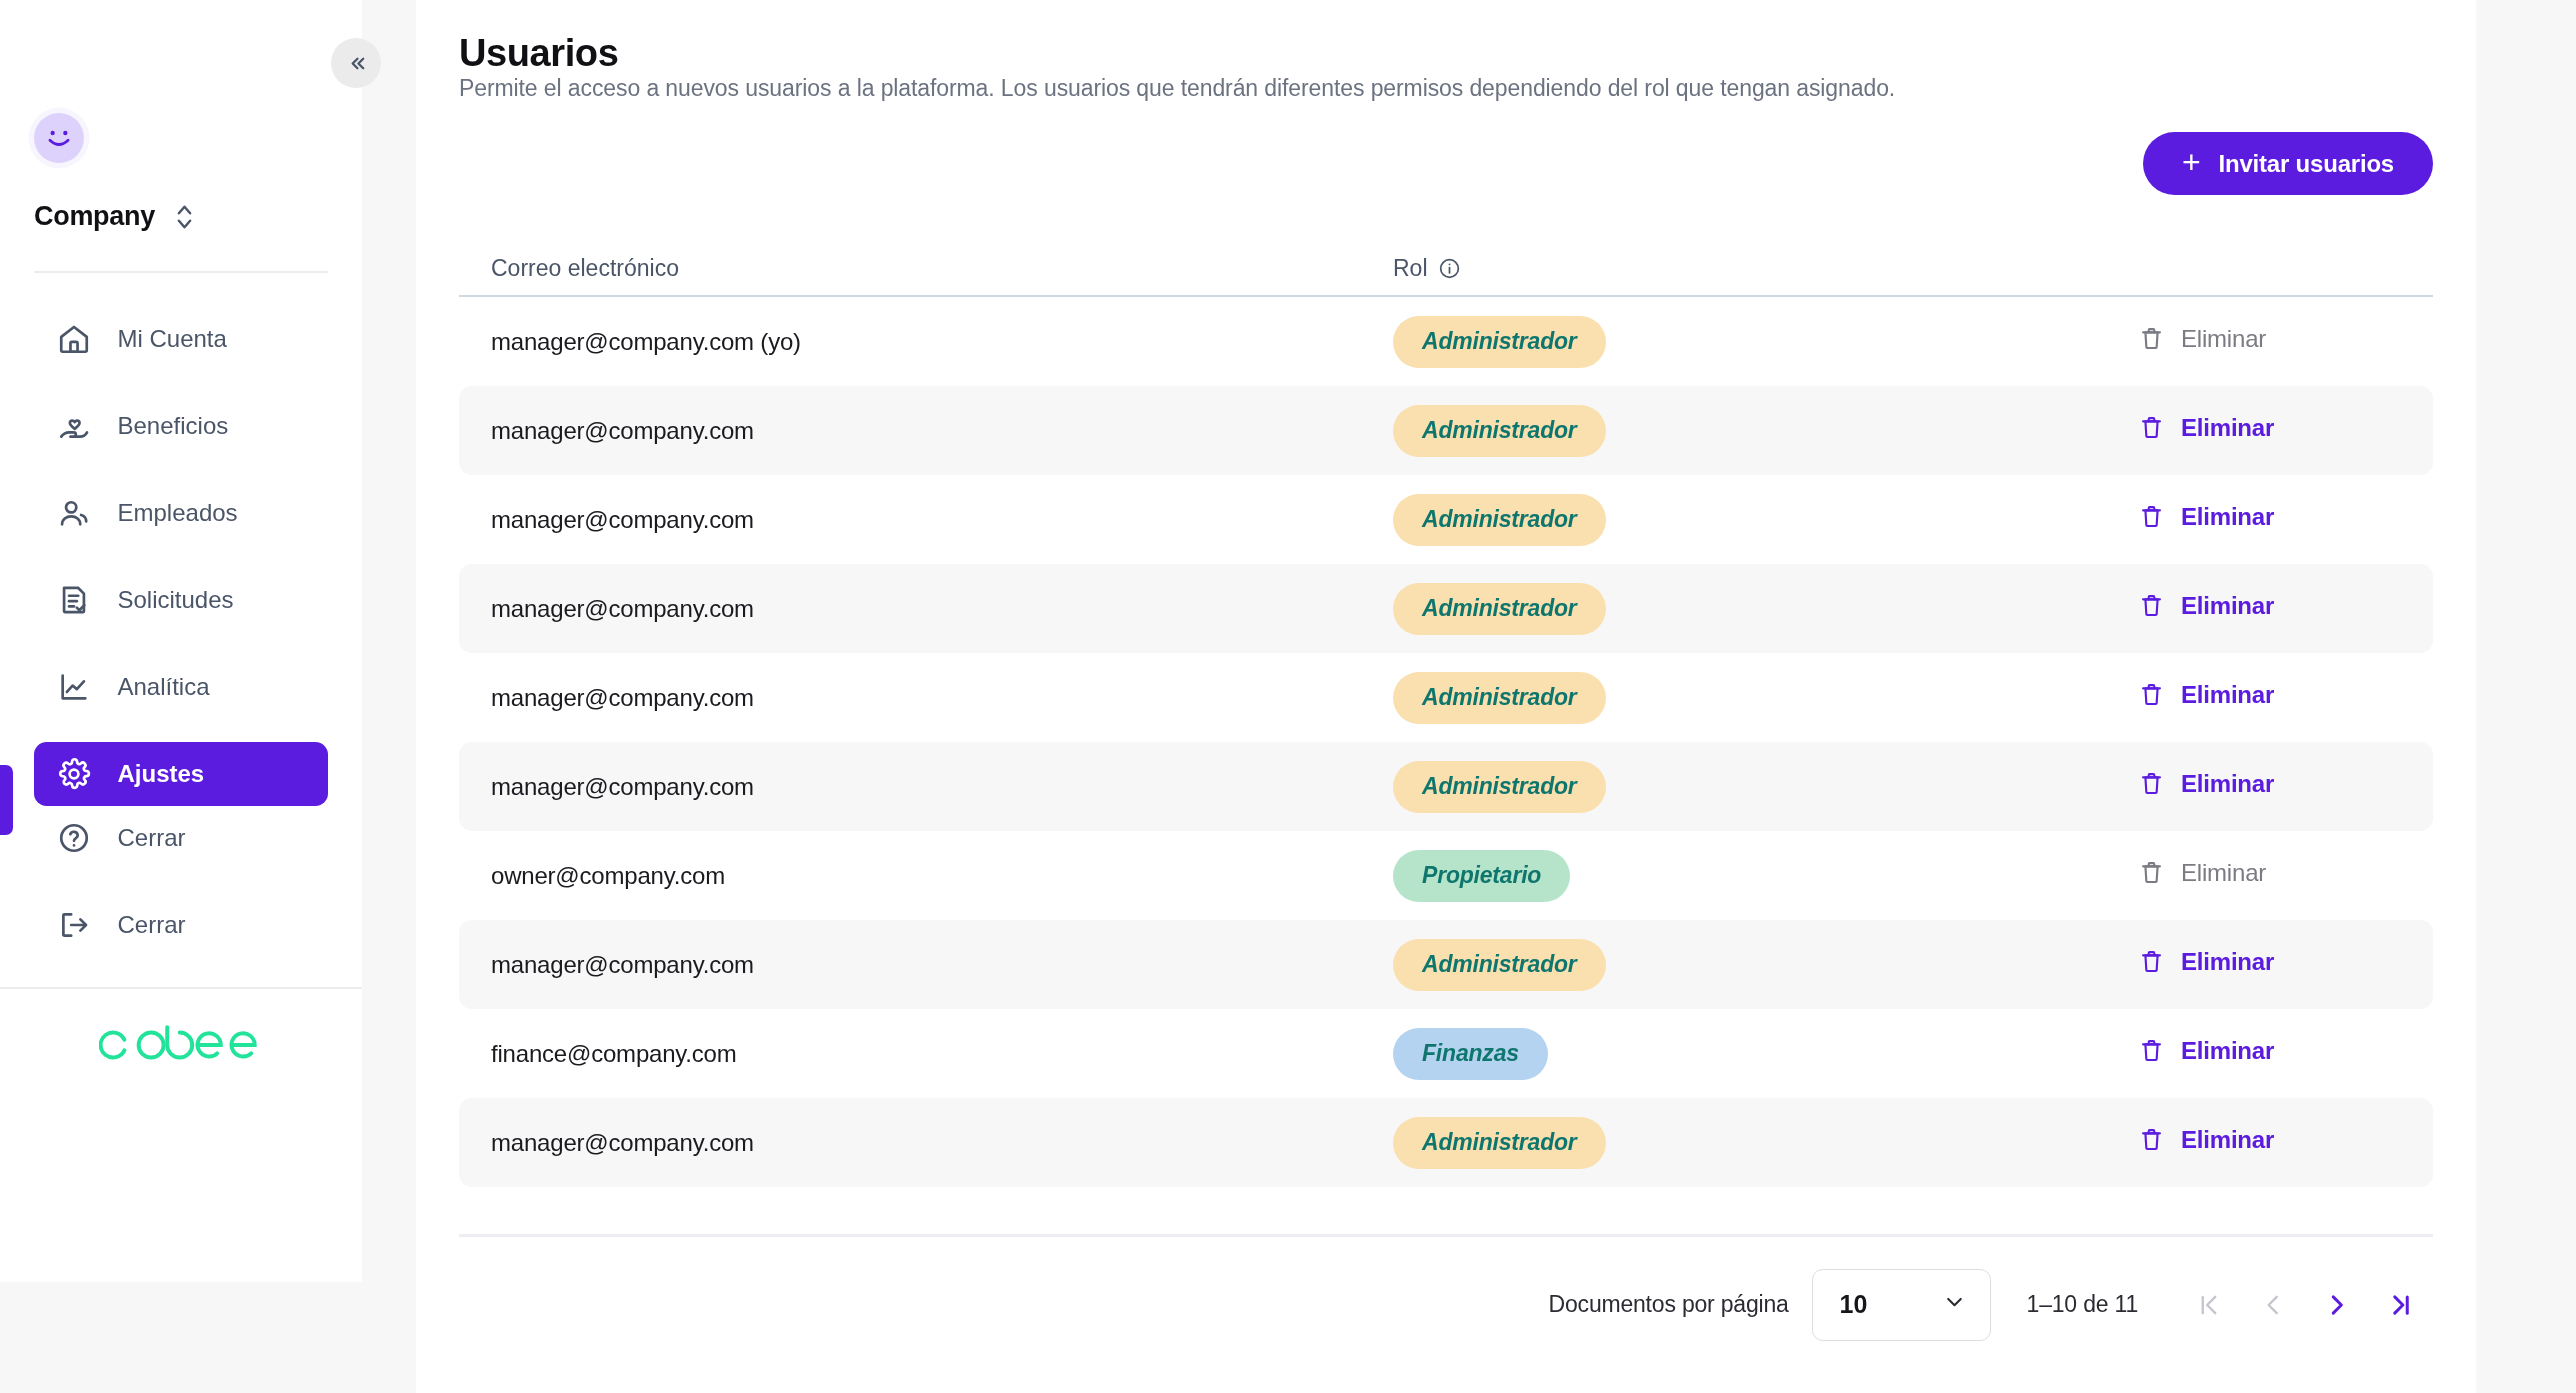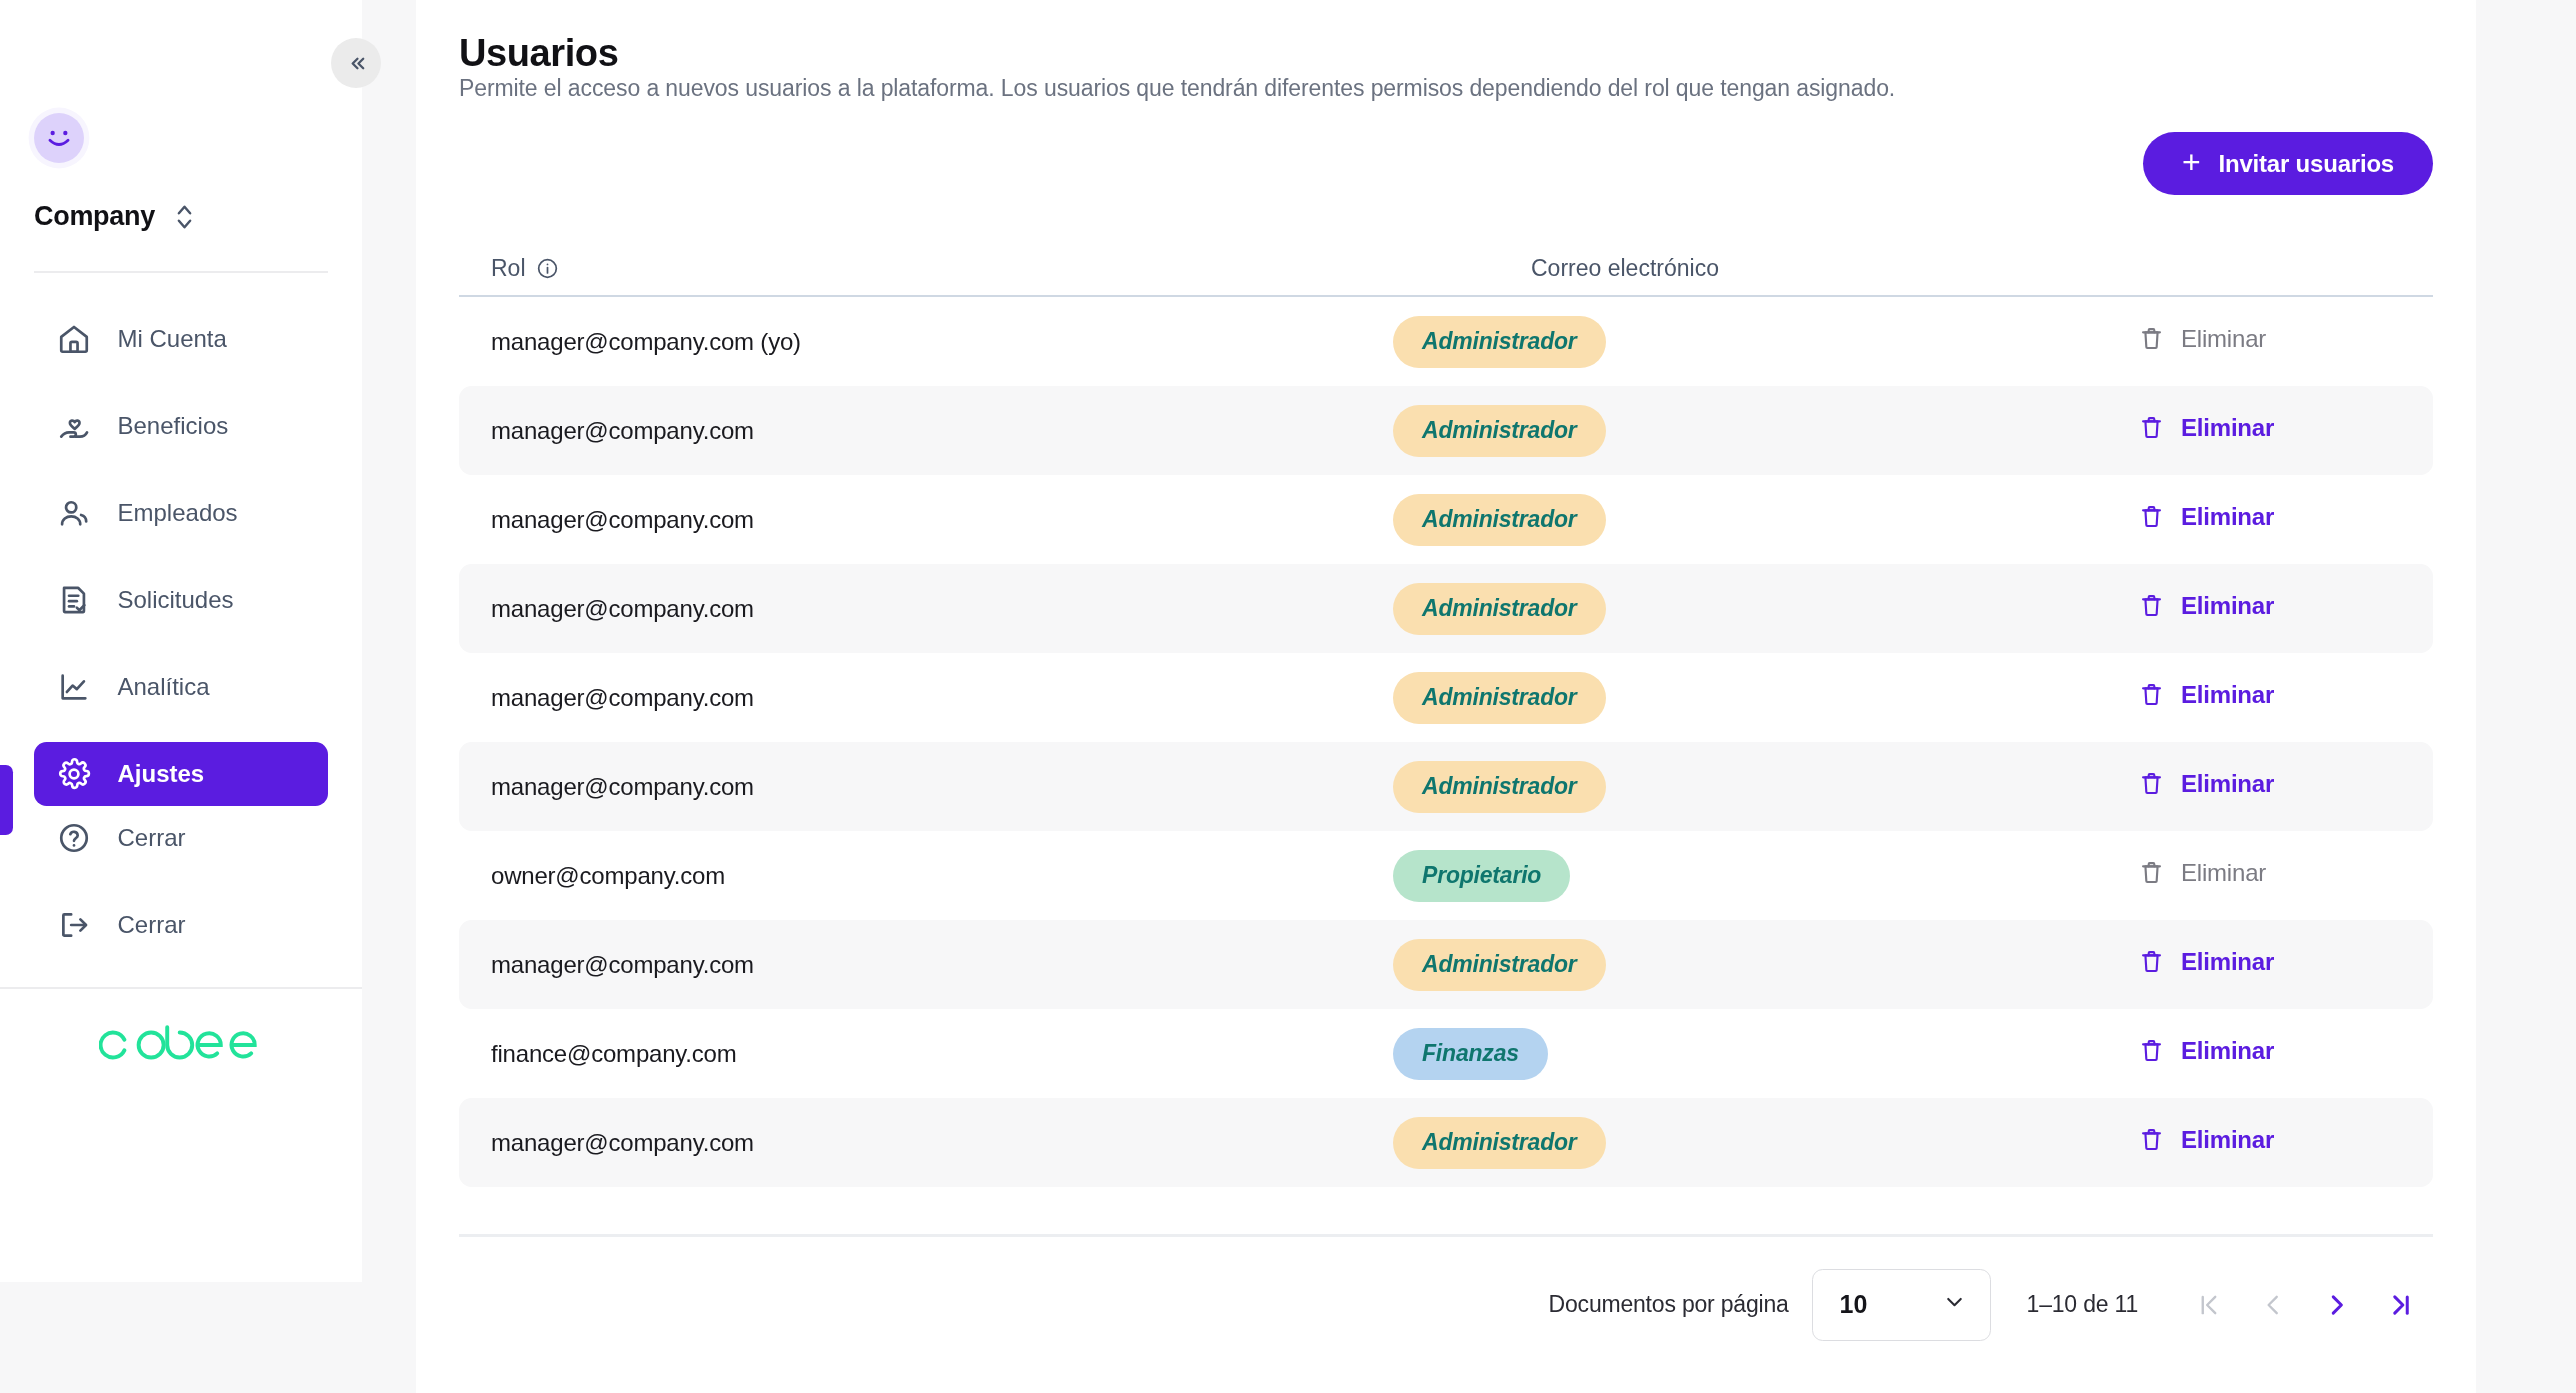--- a/index.html
+++ b/index.html
@@ -294,31 +294,31 @@
 
       <div class="actions-row">
         <button class="invite-btn">
           <span class="plus-ico">+</span>
           <span>Invitar usuarios</span>
         </button>
       </div>
 
       <div class="table">
         <div class="thead">
+          <div class="th th-email">Correo electrónico</div>
           <div class="th th-rol">
             <span>Rol</span>
             <span class="info-ico">
               <svg width="23" height="23" viewBox="0 0 24 24" fill="none" stroke="#4a5568" stroke-width="1.8" stroke-linecap="round">
                 <circle cx="12" cy="12" r="9.2"></circle>
                 <line x1="12" y1="11" x2="12" y2="16.6"></line>
                 <line x1="12" y1="7.6" x2="12" y2="7.7"></line>
               </svg>
             </span>
           </div>
-          <div class="th th-email">Correo electrónico</div>
         </div>
         <div id="rows-container">
             <div class="trow">
               <div class="cell-email">manager@company.com (yo)</div>
               <div class="cell-role"><span class="badge admin">Administrador</span></div>
               <div class="cell-action disabled">
                 <span><svg width="27" height="27" viewBox="0 0 24 24" fill="none" stroke="currentColor" stroke-width="1.9" stroke-linecap="round" stroke-linejoin="round">
                     <polyline points="4.5,6.5 19.5,6.5"></polyline>
                     <path d="M9.5 6.5V4.6a.9.9 0 0 1 .9-.9h3.2a.9.9 0 0 1 .9.9v1.9"></path>
                     <path d="M6.6 6.5h10.8l-.8 13a.9.9 0 0 1-.9.9H8.3a.9.9 0 0 1-.9-.9z"></path>

